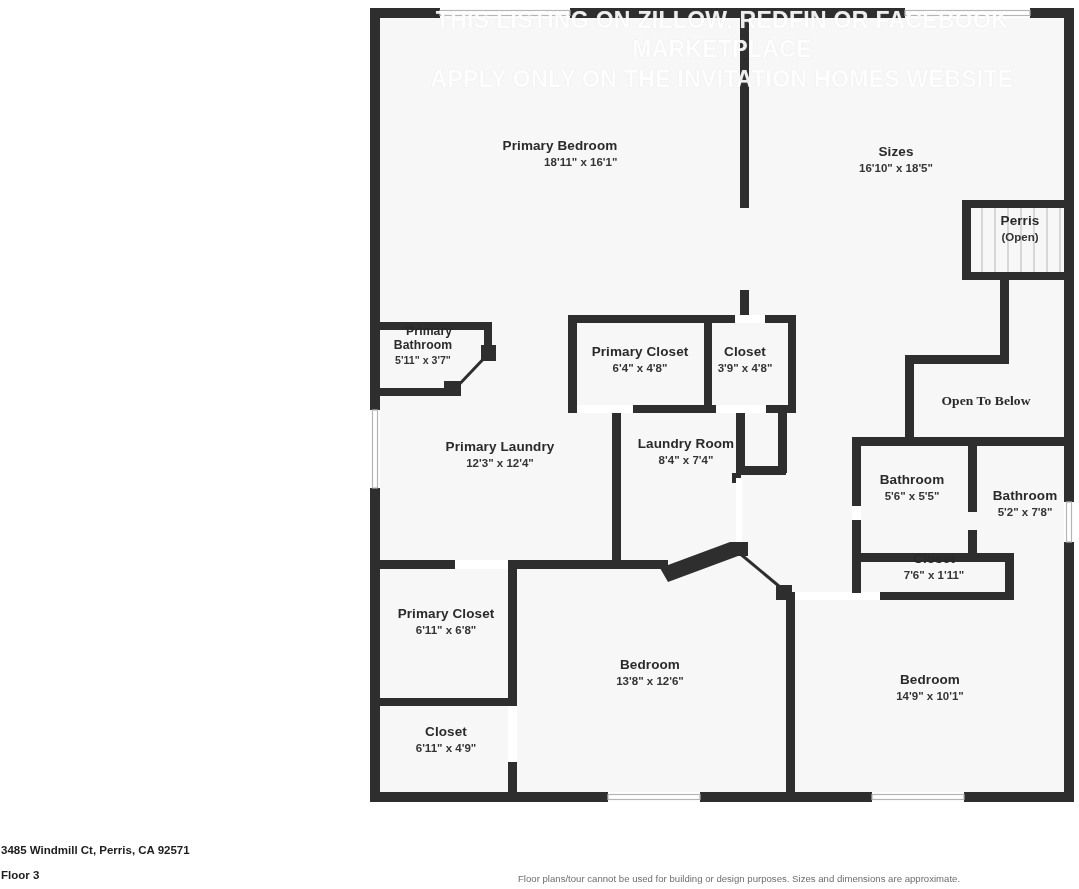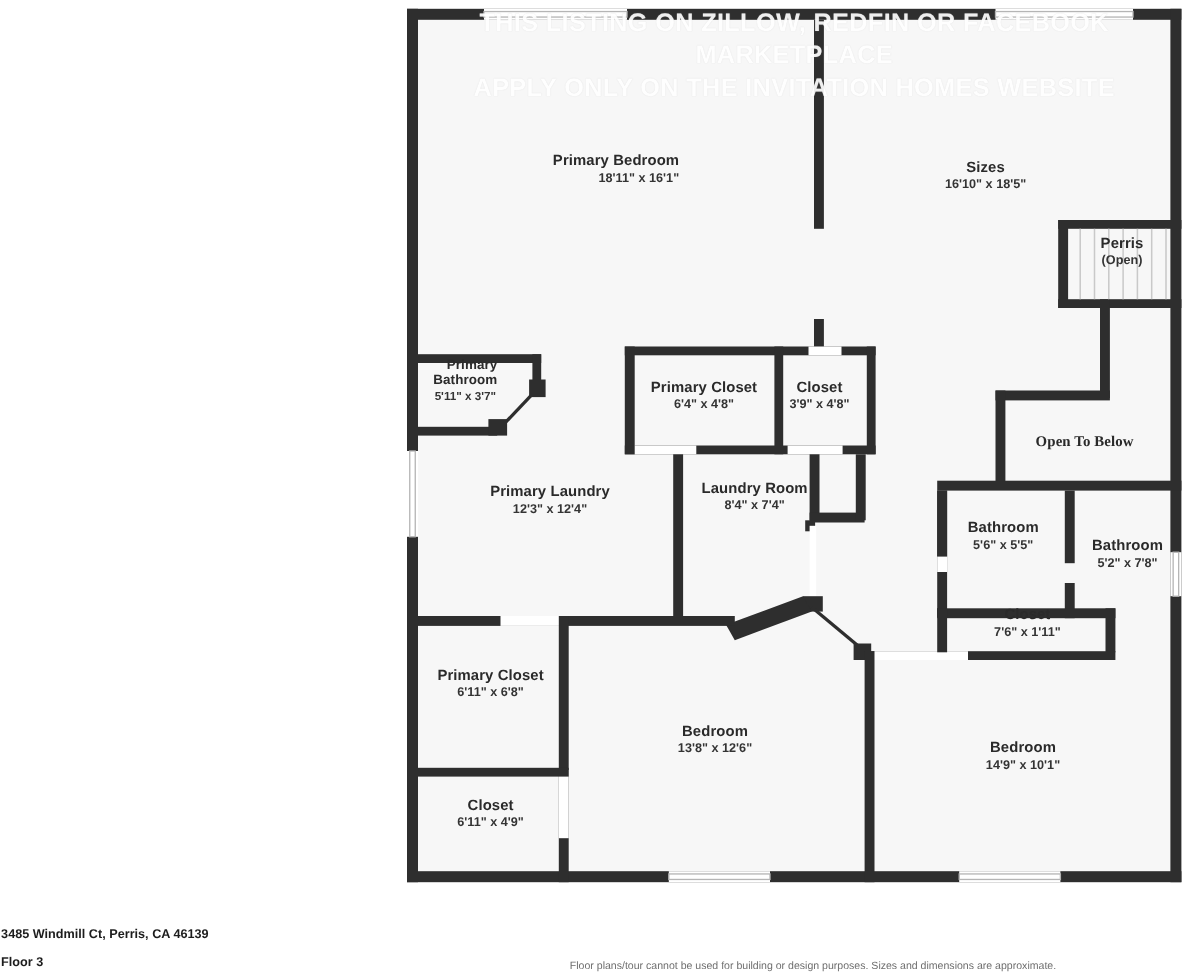--- a/index.html
+++ b/index.html
@@ -297,16 +297,16 @@
         <div class="room-dims">14'9" x 10'1"</div>
       </div>
       <div class="room-label" style="left: 446px; top: 740px;">
         <div class="room-name">Closet</div>
         <div class="room-dims">6'11" x 4'9"</div>
       </div>
     </div>
 </div>
 
 <div id="footer">
-  <div class="footer-address">3485 Windmill Ct, Perris, CA 46139</div>
+  <div class="footer-address">3485 Windmill Ct, Perris, CA 92571</div>
   <div class="footer-floor">Floor 3</div>
   <div class="footer-disclaimer">Floor plans/tour cannot be used for building or design purposes. Sizes and dimensions are approximate.</div>
 </div>
 
 </body></html>

